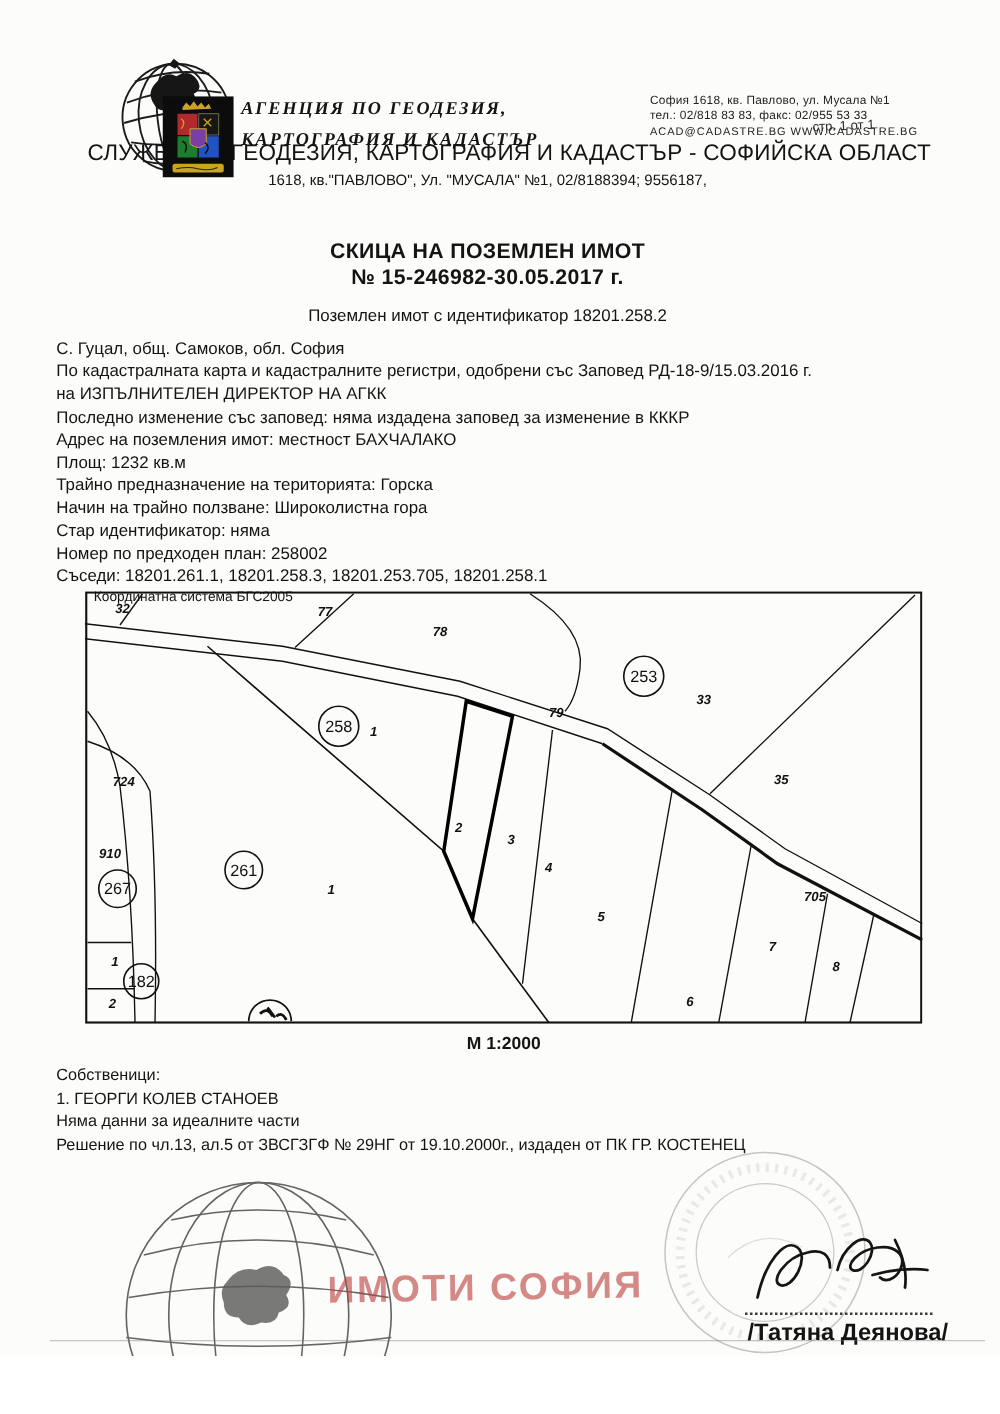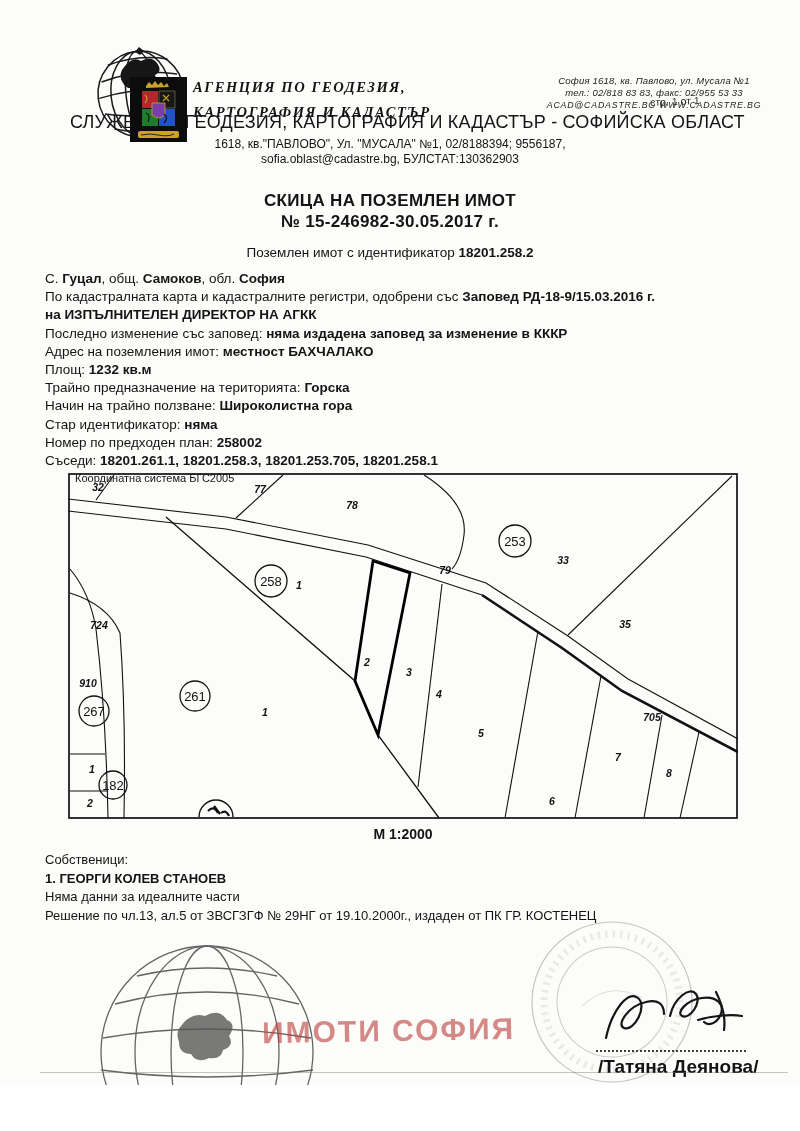--- a/index.html
+++ b/index.html
@@ -1,23 +1,23 @@
 <!DOCTYPE html>
 <html><head>
 <meta charset="utf-8">
 <style>
   html,body{margin:0;padding:0;background:#ffffff;}
   .page{position:relative;width:800px;height:1085px;background:#fcfcfa;
         font-family:"Liberation Sans",sans-serif;color:#141414;overflow:hidden;}
   .abs{position:absolute;}
-  .b{font-weight:bold;margin-top:37px;}
+  .b{font-weight:normal;margin-top:37px;}
   .center{text-align:center;}
   .hdr-agency{font-family:"Liberation Serif",serif;font-style:italic;font-weight:bold;
               font-size:14.5px;letter-spacing:1.6px;white-space:nowrap;}
-  .contact{width:268px;text-align:center;font-size:9.5px;line-height:12px;color:#222;letter-spacing:.2px;font-style:italic;}
+  .contact{width:268px;text-align:left;font-size:9.5px;line-height:12px;color:#222;letter-spacing:.2px;}
   .contact .caps{font-size:8.8px;letter-spacing:.8px;text-transform:uppercase;}
   .office-title{font-size:18px;white-space:nowrap;letter-spacing:.2px;}
   .office-sub{width:700px;font-size:12px;}
   .doc-title{width:700px;font-weight:bold;font-size:17px;letter-spacing:.3px;}
   .ident{width:700px;font-size:13.5px;}
   .details .rl{line-height:18.2px;font-size:13.5px;white-space:nowrap;}
   .owners .rl{line-height:18.6px;font-size:13px;white-space:nowrap;}
   .flines .rl{line-height:19.5px;font-size:14px;white-space:nowrap;}
   .coordsys{font-size:11px;}
   .scale{width:670px;font-weight:bold;font-size:14px;}
@@ -71,21 +71,20 @@
 
   <div class="abs contact" style="left:520px;top:75px;">
     <div>София 1618, кв. Павлово, ул. Мусала №1</div>
     <div>тел.: 02/818 83 83, факс: 02/955 53 33</div>
     <div class="caps">acad@cadastre.bg   www.cadastre.bg</div>
   </div>
   <div class="abs pglabel" style="left:650px;top:95px;z-index:6;">стр. 1 от 1</div>
 
   <div class="abs office-title" style="left:70px;top:112px;z-index:1;">СЛУЖБА ПО ГЕОДЕЗИЯ, КАРТОГРАФИЯ И КАДАСТЪР - СОФИЙСКА ОБЛАСТ</div>
   <div class="abs office-sub center" style="left:40px;top:137px;">1618, кв."ПАВЛОВО", Ул. "МУСАЛА" №1, 02/8188394; 9556187,</div>
-  <div class="abs office-sub center" style="left:40px;top:152px;">sofia.oblast@cadastre.bg, БУЛСТАТ:130362903</div>
 
   <div class="abs doc-title center" style="left:40px;top:191px;">СКИЦА НА ПОЗЕМЛЕН ИМОТ</div>
   <div class="abs doc-title center" style="left:40px;top:212px;">№ 15-246982-30.05.2017 г.</div>
 
   <div class="abs ident center" style="left:40px;top:245px;"><span>Поземлен имот с  идентификатор  </span><span class="b">18201.258.2</span></div>
 
   <div class="abs details" style="left:45px;top:270px;">
       <div class="rl"><span>С. </span><span class="b">Гуцал</span><span>, общ. </span><span class="b">Самоков</span><span>, обл. </span><span class="b">София</span></div>
       <div class="rl"><span>По кадастралната карта и кадастралните регистри, одобрени със </span><span class="b">Заповед РД-18-9/15.03.2016 г.</span></div>
       <div class="rl"><span class="b">на ИЗПЪЛНИТЕЛЕН ДИРЕКТОР НА АГКК</span></div>

